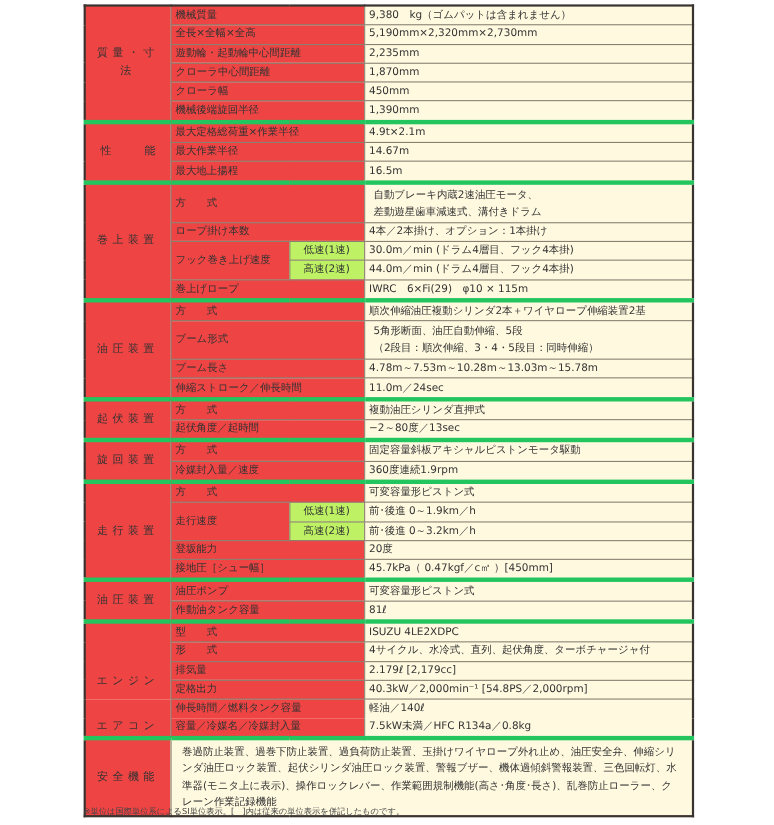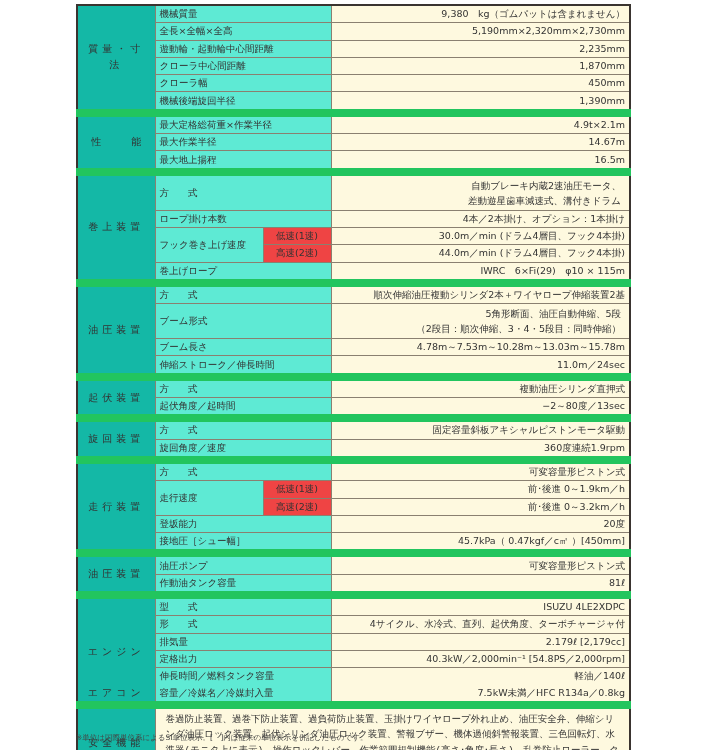--- a/index.html
+++ b/index.html
@@ -1,25 +1,25 @@
 <!DOCTYPE html>
 <html><head>
 <meta charset="utf-8">
 <style>
   html, body { margin:0; padding:0; background:#ffffff; }
   body { width:704px; height:750px; position:relative; font-family:"DejaVu Sans", sans-serif; color:#333; }
   table.spec { position:absolute; left:76px; top:4px; width:553px; border-collapse:collapse; font-size:9.5px; table-layout:fixed; }
   table.spec td { border:1px solid #8a8070; padding:0 4px; height:16.3px; line-height:16px; }
-  td.grp { background:#14b8a6; text-align:center; letter-spacing:4px; color:#333; font-size:10px; border-top:2px solid #5a5048; border-bottom:2px solid #5a5048; }
-  td.lbl { background:#5eead4; color:#333; padding-left:6px; }
-  td.sub { background:#ef4444; text-align:center; color:#333; }
-  td.val { background:#fef9df; text-align:right; color:#333; white-space:nowrap; }
+  td.grp { background:#ef4444; text-align:center; letter-spacing:4px; color:#333; font-size:10px; border-top:2px solid #5a5048; border-bottom:2px solid #5a5048; }
+  td.lbl { background:#ef4444; color:#333; padding-left:6px; }
+  td.sub { background:#bef264; text-align:center; color:#333; }
+  td.val { background:#fef9df; text-align:left; color:#333; white-space:nowrap; }
   td.val.wrap { white-space:normal; line-height:15px; padding:2px 8px; }
-  td.val.left { text-align:left; white-space:normal; line-height:15.5px; padding:3px 10px;font-family:Liberation Mono, monospace; }
-  tr.gtop td { border-top:8px solid #22c55e; }
+  td.val.left { text-align:left; white-space:normal; line-height:15.5px; padding:3px 10px; }
+  tr.gtop td { border-top:4px solid #22c55e; }
   table.spec { border:2px solid #3a3430; }
   .foot { position:absolute; left:76px; top:713px; font-size:7.5px; color:#444;margin-top:20px; }
   col.c1 { width:78px; } col.c2 { width:108px; } col.c3 { width:68px; } col.c4 { width:299px; }
 </style>
 </head>
 <body>
 
 <table class="spec">
   <colgroup>
       <col class="c1">
@@ -119,21 +119,21 @@
         <td class="lbl" colspan="2">起伏角度／起時間</td>
         <td class="val">−2～80度／13sec</td>
       </tr>
 
     <tr class="gtop">
       <td class="grp" rowspan="2">旋回装置</td>
       <td class="lbl" colspan="2">方　　式</td>
       <td class="val">固定容量斜板アキシャルピストンモータ駆動</td>
     </tr>
     <tr>
-        <td class="lbl" colspan="2">旋回角度／速度</td>
+        <td class="lbl" colspan="2">冷媒封入量／速度</td>
         <td class="val">360度連続1.9rpm</td>
       </tr>
 
     <tr class="gtop">
       <td class="grp" rowspan="5">走行装置</td>
       <td class="lbl" colspan="2">方　　式</td>
       <td class="val">可変容量形ピストン式</td>
     </tr>
     <tr>
       <td class="lbl" rowspan="2">走行速度</td>

